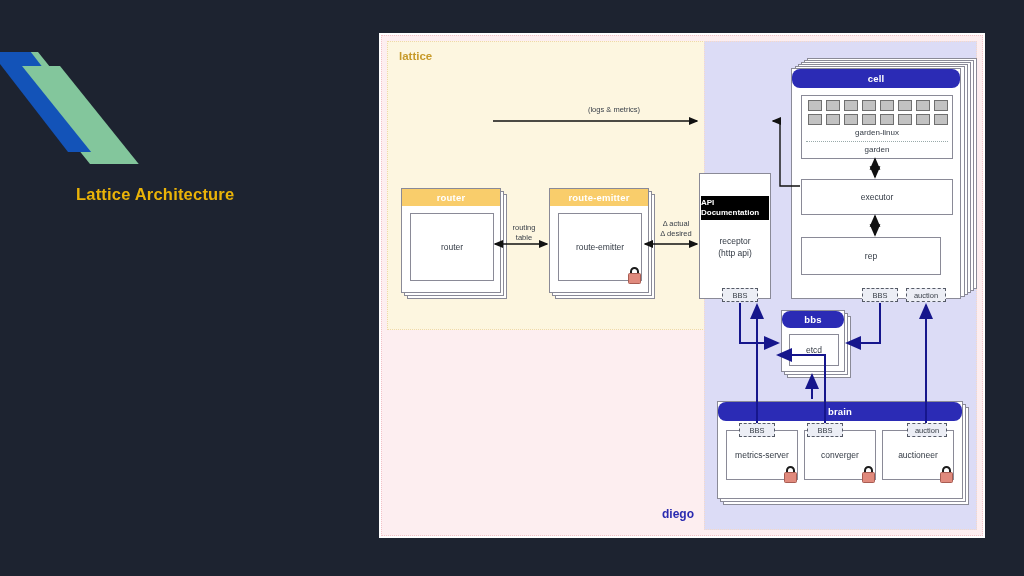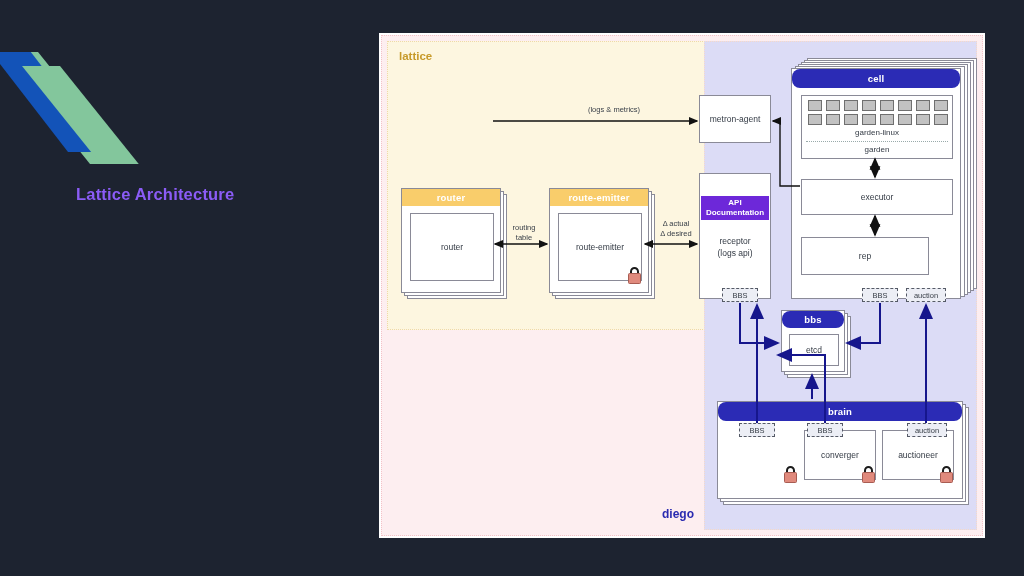--- a/index.html
+++ b/index.html
@@ -8,21 +8,21 @@
     background: #1d2330;
     font-family: "Liberation Sans", sans-serif;
     overflow: hidden;
   }
   #slide { position: relative; width: 1024px; height: 576px; background: #1d2330; }
 
   
   #logo { position: absolute; left: 0; top: 52px; width: 140px; height: 112px; }
   #slide-title {
     position: absolute; left: 76px; top: 185px;
-    font-size: 16.5px; font-weight: bold; color: #8b5cf6;
+    font-size: 16.5px; font-weight: bold; color: #eab308;
     letter-spacing: .2px; white-space: nowrap;
   }
 
   
   #diagram {
     position: absolute; left: 379px; top: 33px;
     width: 606px; height: 505px;
     background: #ffffff;
     overflow: hidden;
   }
@@ -83,22 +83,22 @@
     font-size: 7.5px; color: #3a4049;
   }
   .lbl { position: absolute; font-size: 7.5px; color: #3a4049; text-align: center; line-height: 1.3; }
 
   
   #wires { position: absolute; left:0; top:0; width: 606px; height: 505px; z-index: 6; pointer-events: none; }
 
   
   .api-band {
     position: absolute; left: 1px; right: 1px;
-    background: #6d28d9; color:#fff; font-weight: bold; font-size: 8px;
-    text-align: center; line-height: 1.25; padding: 2px 0;
+    background: #000000; color:#fff; font-weight: bold; font-size: 8px;
+    text-align: left; line-height: 1.25; padding: 2px 0;
   }
 
   
   .grid-cell { position: absolute; background: #c2c2c2; border: 1px solid #6f6f6f; }
 
   
   .lock { position: absolute; width: 15px; height: 18px; z-index: 8; }
 </style>
 </head>
 <body>
@@ -138,30 +138,29 @@
       <div class="sheet front">
         <div class="hdr amber">route-emitter</div>
         <div class="inner-box" style="left:8px; top:24px; width:84px; height:68px;">route-emitter</div>
       </div>
     </div>
     <svg class="lock" style="left:248px; top:233px;" viewBox="0 0 15 18">
       <path d="M4 8 V5.5 a3.5 3.5 0 0 1 7 0 V8" fill="none" stroke="#1b1b1b" stroke-width="2"></path>
       <rect x="1.5" y="7.5" width="12" height="10" rx="1" fill="#e08a7d" stroke="#a85c52" stroke-width="1"></rect>
     </svg>
 
-    <div class="plain-box" style="left:320px; top:62px; width:72px; height:48px; z-index:5;">metron-agent</div>
 
     <div class="plain-box" style="left:320px; top:140px; width:72px; height:126px; z-index:5; display:block;">
       <div class="api-band" style="top:22px;">
         <div>API</div>
         <div>Documentation</div>
       </div>
       <div style="position:absolute; left:0; right:0; top:62px; text-align:center; font-size:8.5px; color:#333a44; line-height:1.4;">
         <div>receptor</div>
-        <div>(logs api)</div>
+        <div>(http api)</div>
       </div>
     </div>
 
     <div class="card" style="left:412px; top:35px; width:170px; height:231px;">
       <div class="sheet" style="transform:translate(16px,-10px);"></div>
       <div class="sheet" style="transform:translate(13px,-8px);"></div>
       <div class="sheet" style="transform:translate(10px,-6px);"></div>
       <div class="sheet" style="transform:translate(7px,-4px);"></div>
       <div class="sheet" style="transform:translate(4px,-2px);"></div>
       <div class="sheet front">
@@ -186,21 +185,21 @@
               <div class="grid-cell" style="left: 114px; top: 18px; width: 14px; height: 11px;"></div>
               <div class="grid-cell" style="left: 132px; top: 18px; width: 14px; height: 11px;"></div>
             </div>
           <div style="position:absolute; left:0; right:0; top:32px; text-align:center; font-size:8px; color:#333a44;">garden-linux</div>
           <div style="position:absolute; left:4px; right:4px; top:45px; border-top:1px dotted #9aa;"></div>
           <div style="position:absolute; left:0; right:0; top:49px; text-align:center; font-size:8px; color:#333a44;">garden</div>
         </div>
 
         <div class="plain-box" style="left:9px; top:110px; width:152px; height:36px;">executor</div>
 
-        <div class="plain-box" style="left:9px; top:168px; width:128px; height:38px;">rep</div>
+        <div class="plain-box" style="left:9px; top:168px; width:140px; height:38px;">rep</div>
       </div>
     </div>
 
     <div class="dashed-box" style="left:343px; top:255px; width:36px; height:14px; z-index:9;">BBS</div>
     <div class="dashed-box" style="left:483px; top:255px; width:36px; height:14px; z-index:9;">BBS</div>
     <div class="dashed-box" style="left:527px; top:255px; width:40px; height:14px; z-index:9;">auction</div>
 
     <div class="card" style="left:402px; top:277px; width:64px; height:62px;">
       <div class="sheet sh1"></div>
       <div class="sheet sh2"></div>
@@ -208,20 +207,21 @@
         <div class="hdr navy">bbs</div>
         <div class="inner-box" style="left:7px; top:23px; width:50px; height:32px;">etcd</div>
       </div>
     </div>
 
     <div class="card" style="left:338px; top:368px; width:246px; height:98px;">
       <div class="sheet sh1"></div>
       <div class="sheet sh2"></div>
       <div class="sheet front">
         <div class="hdr navy" style="height:19px;">brain</div>
+        <div class="plain-box" style="left:8px; top:28px; width:72px; height:50px;">metrics-server</div>
         <div class="plain-box" style="left:86px; top:28px; width:72px; height:50px;">converger</div>
         <div class="plain-box" style="left:164px; top:28px; width:72px; height:50px;">auctioneer</div>
       </div>
     </div>
 
     <div class="dashed-box" style="left:360px; top:390px; width:36px; height:14px; z-index:9;">BBS</div>
     <div class="dashed-box" style="left:428px; top:390px; width:36px; height:14px; z-index:9;">BBS</div>
     <div class="dashed-box" style="left:528px; top:390px; width:40px; height:14px; z-index:9;">auction</div>
 
     <svg class="lock" style="left:404px; top:432px;" viewBox="0 0 15 18">

